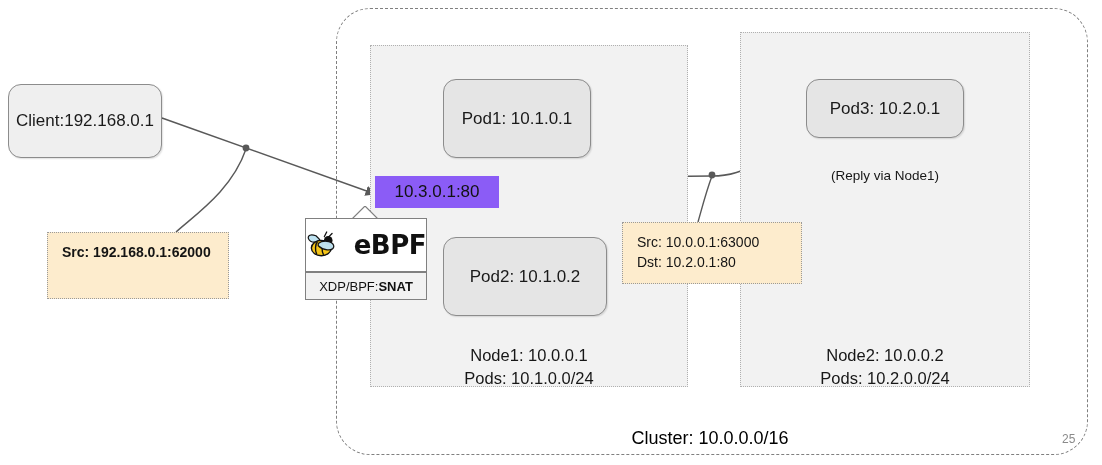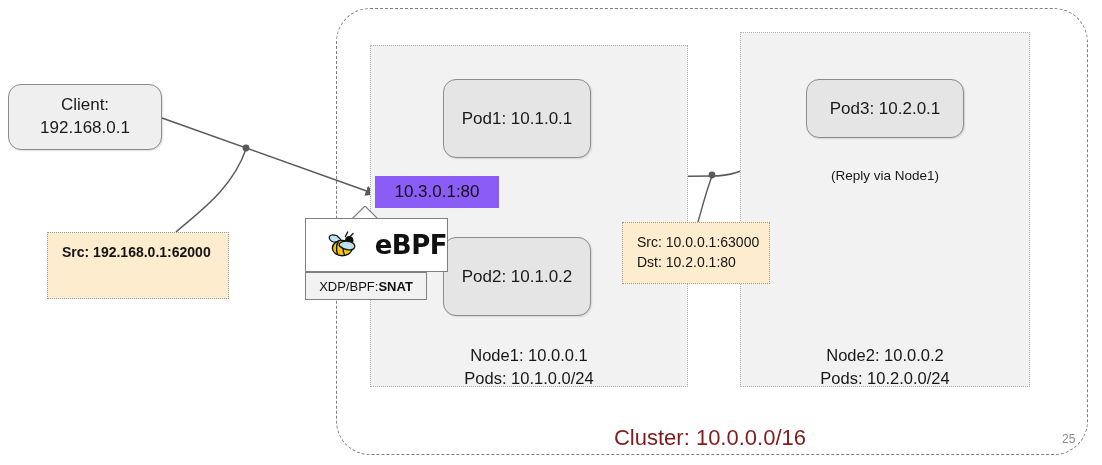--- a/index.html
+++ b/index.html
@@ -15,21 +15,21 @@
        justify-content:center;text-align:center;}
 
   
   .cluster{
     left:336px;top:8px;width:752px;height:447px;
     border:1.6px dashed #7f7f7f;border-radius:34px;background:transparent;
   }
   .cluster-label{
     position:absolute;left:560px;top:426px;width:300px;height:24px;
     display:flex;align-items:center;justify-content:center;
-    font-size:22px;color:#7f1d1d;
+    font-size:18px;color:#000000;
   }
 
   
   .node{
     background:#f2f2f2;border:1.4px dotted #b0b0b0;
   }
   #node1{left:370px;top:45px;width:318px;height:342px;}
   #node2{left:740px;top:32px;width:290px;height:355px;}
   .node-caption{
     position:absolute;text-align:center;font-size:16.5px;line-height:1.38;color:#171717;
@@ -37,47 +37,47 @@
   #node1-caption{left:370px;top:344px;width:318px;}
   #node2-caption{left:740px;top:344px;width:290px;}
 
   
   .pod{
     background:#e5e5e5;border:1.3px solid #8c8c8c;border-radius:13px;
     font-size:17px;color:#1a1a1a;
     box-shadow:1px 1px 1.5px rgba(0,0,0,0.12);
   }
   #pod1{left:443px;top:79px;width:148px;height:79px;}
-  #pod2{left:443px;top:237px;width:148px;height:79px;}
+  #pod2{left:443px;top:237px;width:164px;height:79px;}
   #pod3{left:806px;top:79px;width:158px;height:59px;}
   .pod-note{
     position:absolute;left:806px;top:168px;width:158px;text-align:center;
     font-size:13.5px;color:#171717;
   }
 
   
   #client{
-    left:8px;top:84px;width:154px;height:66px;
+    left:8px;top:84px;width:154px;height:74px;
     background:#efefef;border:1.3px solid #8c8c8c;border-radius:13px;
     font-size:17px;line-height:1.35;color:#1a1a1a;
     box-shadow:1px 1px 1.5px rgba(0,0,0,0.12);
-    flex-direction:column;
+    flex-direction:row;
   }
 
   
   #service{
     left:375px;top:176px;width:124px;height:32px;
     background:#8b5cf6;border:none;font-size:17px;color:#121212;
   }
 
   
   #ebpf-callout{
     position:absolute;left:305px;top:218px;width:120px;height:52px;
     background:#ffffff;border:1.2px solid #808080;
-    display:flex;align-items:center;justify-content:center;gap:14px;padding-left:21px;
+    display:flex;align-items:center;justify-content:center;gap:14px;
   }
   #ebpf-notch{
     position:absolute;left:305px;top:206px;width:120px;height:14px;
     pointer-events:none;
   }
   #ebpf-sub{
     position:absolute;left:305px;top:272px;width:120px;height:26px;
     background:#f2f2f2;border:1.2px solid #808080;
     display:flex;align-items:center;justify-content:center;
     font-size:13px;color:#111;
@@ -89,21 +89,21 @@
     line-height:1;
   }
 
   
   .annot{
     position:absolute;background:#fdeccd;border:1.5px dotted #9a9a9a;
     font-size:14px;line-height:1.45;color:#141414;
     padding:9px 0 9px 14px;box-sizing:border-box;text-align:left;
   }
   #annot-left{left:47px;top:232px;width:182px;height:67px;font-weight:bold;}
-  #annot-right{left:622px;top:222px;width:148px;height:62px;}
+  #annot-right{left:622px;top:222px;width:180px;height:62px;}
   .annot div{white-space:nowrap;}
 
   
   #page-number{
     position:absolute;left:1062px;top:432px;width:32px;
     font-size:12px;color:#8a8a8a;text-align:left;
   }
 </style>
 </head>
 <body>

